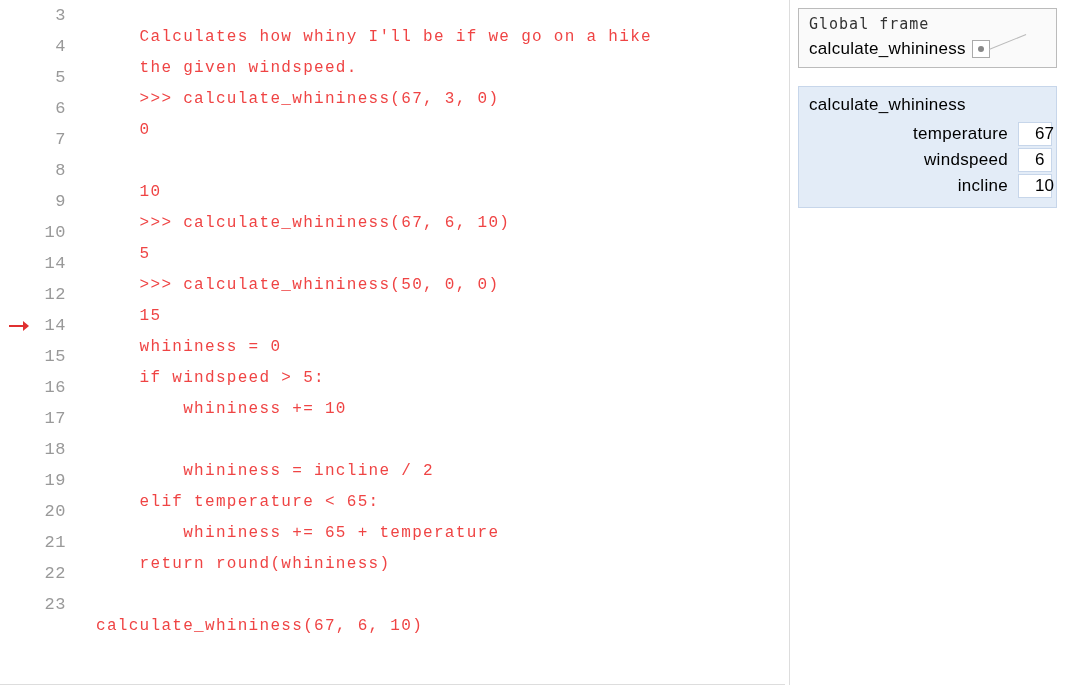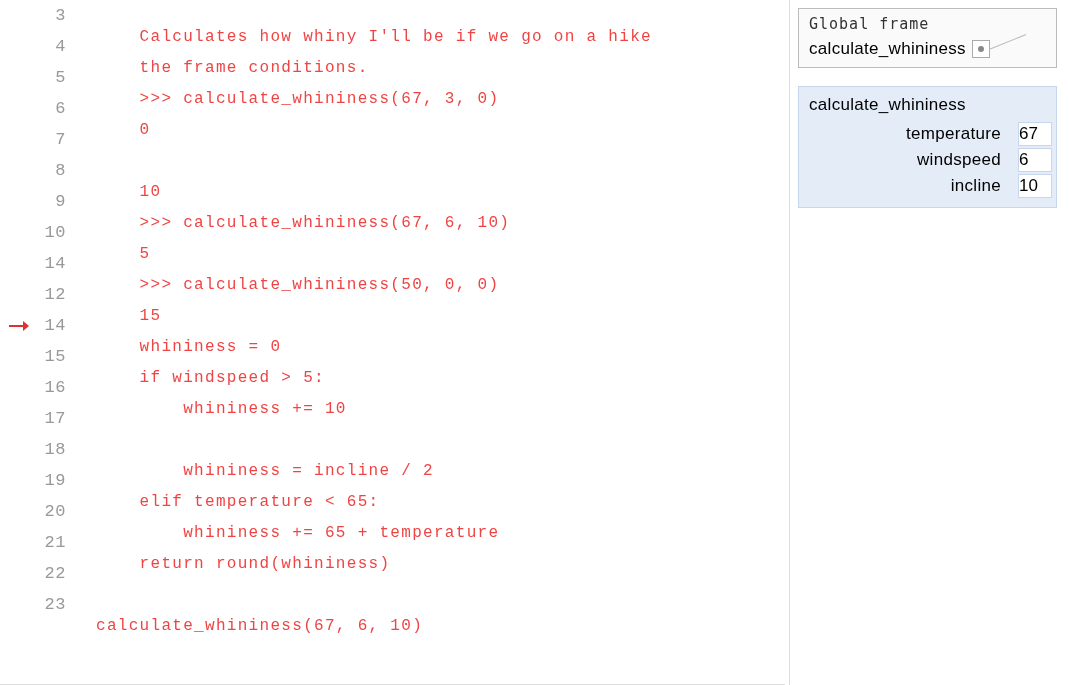--- a/index.html
+++ b/index.html
@@ -129,42 +129,42 @@
       display: flex;
       align-items: center;
       justify-content: flex-end;
       padding: 1px 0;
       gap: 0;
     }
     .var-name {
       font-family: -apple-system, BlinkMacSystemFont, "Helvetica Neue", Arial, sans-serif;
       font-size: 17px;
       text-align: right;
-      padding-right: 17px;
+      padding-right: 10px;
       color: #000;
       letter-spacing: 0.3px;
     }
     .var-value {
       font-family: -apple-system, BlinkMacSystemFont, "Helvetica Neue", Arial, sans-serif;
       font-size: 17px;
       width: 34px;
       text-align: left;
       background: #fff;
       border: 1px solid #c7d6ea;
-      padding: 1px 0;
+      padding: 1px 16px;
       color: #000;
     }
   </style>
 </head>
 <body>
 
 <div class="code-panel">
   <div id="code-lines">
       <div class="code-line"><div class="arrow-gutter"></div><div class="line-number">3</div><div class="code-content">    Calculates how whiny I'll be if we go on a hike</div></div>
-      <div class="code-line"><div class="arrow-gutter"></div><div class="line-number">4</div><div class="code-content">    the frame conditions.</div></div>
+      <div class="code-line"><div class="arrow-gutter"></div><div class="line-number">4</div><div class="code-content">    the given windspeed.</div></div>
       <div class="code-line"><div class="arrow-gutter"></div><div class="line-number">5</div><div class="code-content">    &gt;&gt;&gt; calculate_whininess(67, 3, 0)</div></div>
       <div class="code-line"><div class="arrow-gutter"></div><div class="line-number">6</div><div class="code-content">    0</div></div>
       <div class="code-line"><div class="arrow-gutter"></div><div class="line-number">7</div></div>
       <div class="code-line"><div class="arrow-gutter"></div><div class="line-number">8</div><div class="code-content">    10</div></div>
       <div class="code-line"><div class="arrow-gutter"></div><div class="line-number">9</div><div class="code-content">    &gt;&gt;&gt; calculate_whininess(67, 6, 10)</div></div>
       <div class="code-line"><div class="arrow-gutter"></div><div class="line-number">10</div><div class="code-content">    5</div></div>
       <div class="code-line"><div class="arrow-gutter"></div><div class="line-number">14</div><div class="code-content">    &gt;&gt;&gt; calculate_whininess(50, 0, 0)</div></div>
       <div class="code-line"><div class="arrow-gutter"></div><div class="line-number">12</div><div class="code-content">    15</div></div>
       <div class="code-line"><div class="arrow-gutter"><span class="arrow-icon"><svg width="20" height="12" viewBox="0 0 20 12">
               <line x1="0" y1="6" x2="14" y2="6" stroke="#e03030" stroke-width="2"></line>

